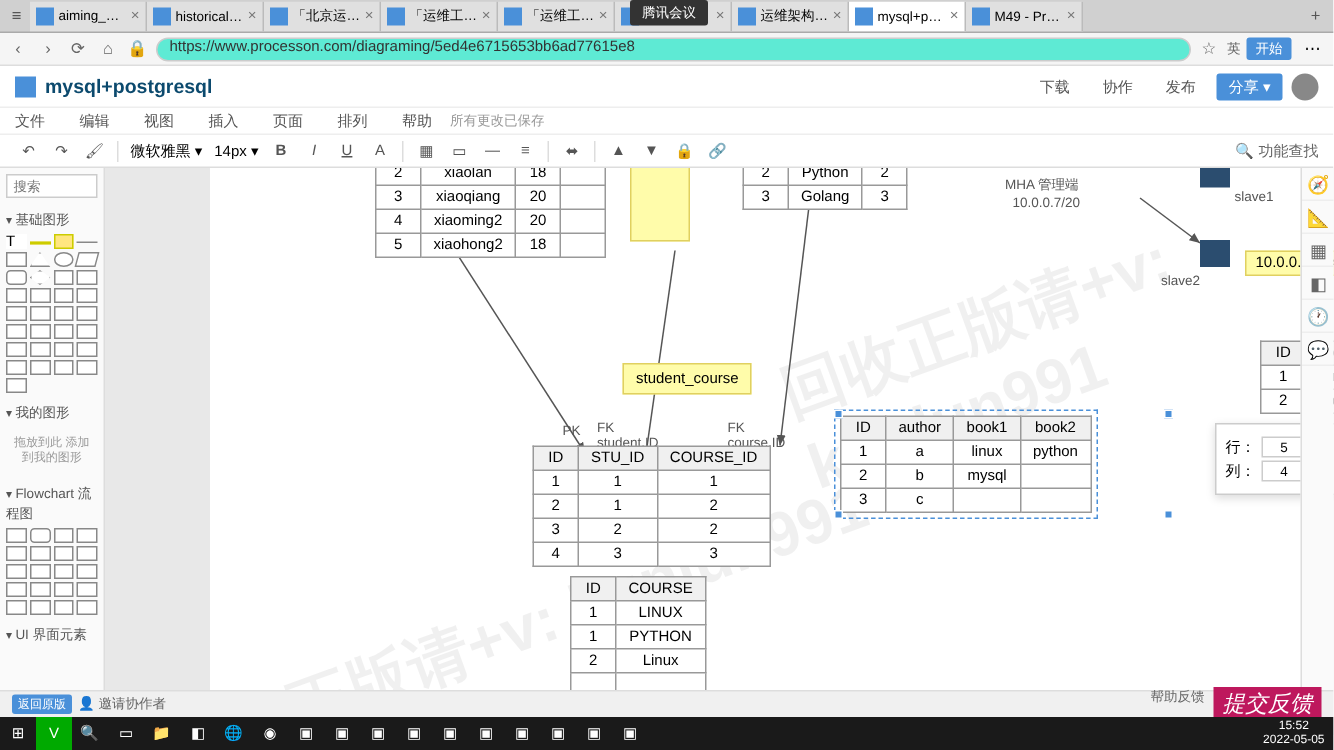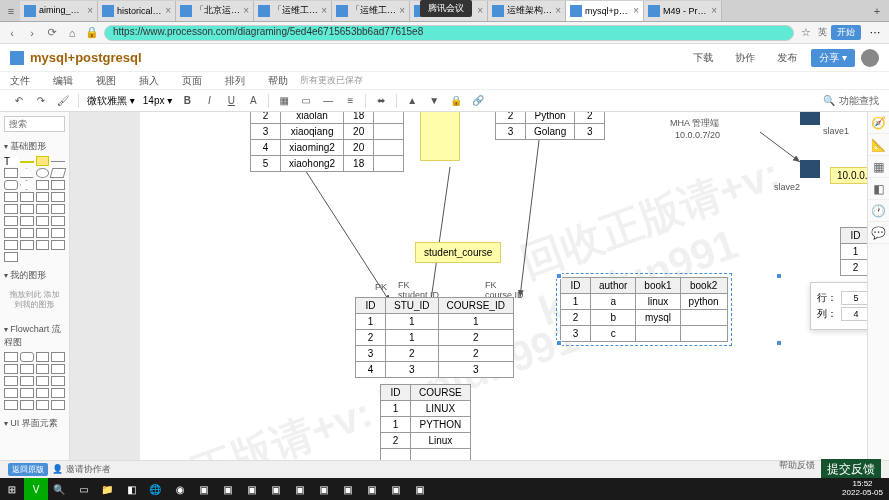--- a/index.html
+++ b/index.html
@@ -19,21 +19,21 @@
     .addr-bar { height: 22px; background: #f5f5f5; display: flex; align-items: center; padding: 0 4px; border-bottom: 1px solid #ddd; gap: 4px; }
     .nav-btn { width: 16px; height: 16px; color: #666; display: flex; align-items: center; justify-content: center; }
     .url-box { flex: 1; height: 16px; background: #5eead4; border: 1px solid #ccc; border-radius: 8px; padding: 0 8px; font-size: 10px; color: #333; display: flex; align-items: flex-start; }
     .addr-right { display: flex; align-items: center; gap: 4px; }
     .addr-lang { font-size: 9px; color: #666; }
     .addr-menu { width: 20px; text-align: center; }
     .start-btn { background: #4a90d9; color: #fff; font-size: 9px; padding: 1px 6px; border-radius: 2px; }
     
     
     .app-header { height: 28px; display: flex; align-items: center; padding: 0 10px; border-bottom: 1px solid #eee; }
-    .doc-title { font-size: 13px; font-weight: bold; color: #a16207; flex: 1; }
+    .doc-title { font-size: 13px; font-weight: bold; color: #0c4a6e; flex: 1; }
     .header-btns { display: flex; gap: 6px; align-items: center; }
     .hbtn { font-size: 10px; padding: 2px 8px; color: #555; cursor: pointer; }
     .hbtn.share { background: #4a90d9; color: #fff; border-radius: 2px; }
     .avatar { width: 18px; height: 18px; border-radius: 50%; background: #888; }
     
     
     .menu-bar { height: 18px; display: flex; align-items: center; padding: 0 10px; gap: 12px; font-size: 10px; color: #555; border-bottom: 1px solid #eee; }
     .menu-item { cursor: pointer; }
     .save-status { font-size: 9px; color: #999; }
     
@@ -88,21 +88,21 @@
     
     .popup { position: absolute; background: #fff; border: 1px solid #ccc; box-shadow: 0 2px 6px rgba(0,0,0,0.15); padding: 6px; font-size: 10px; }
     .popup-row { display: flex; align-items: center; gap: 4px; margin: 2px 0; }
     .popup-input { width: 30px; height: 14px; border: 1px solid #ccc; text-align: center; font-size: 9px; }
     
     
     .footer { position: absolute; bottom: 22px; left: 0; right: 0; height: 18px; background: #f0f0f0; border-top: 1px solid #ddd; display: flex; align-items: center; padding: 0 8px; font-size: 9px; color: #666; }
     .footer-left { display: flex; align-items: center; gap: 4px; }
     .return-btn { background: #4a90d9; color: #fff; padding: 1px 4px; font-size: 8px; border-radius: 2px; }
     .footer-right { margin-left: auto; display: flex; gap: 6px; }
-    .submit-btn { background: #14532d; color: #fff; padding: 2px 6px; font-size: 12px; }
+    .submit-btn { background: #be185d; color: #fff; padding: 2px 6px; font-size: 15px; font-style: italic; }
     
     
     .taskbar { position: absolute; bottom: 0; left: 0; right: 0; height: 22px; background: #1a1a1a; display: flex; align-items: center; }
     .task-icon { width: 24px; height: 22px; display: flex; align-items: center; justify-content: center; color: #fff; font-size: 10px; }
     .task-time { margin-left: auto; color: #fff; font-size: 8px; text-align: center; padding: 0 6px; line-height: 1.1; }
     
     .notify-bubble { position: absolute; top: 0; left: 420px; background: #333; color: #fff; font-size: 9px; padding: 2px 8px; border-radius: 2px; z-index: 100; }
   </style>
 </head>
 <body>

